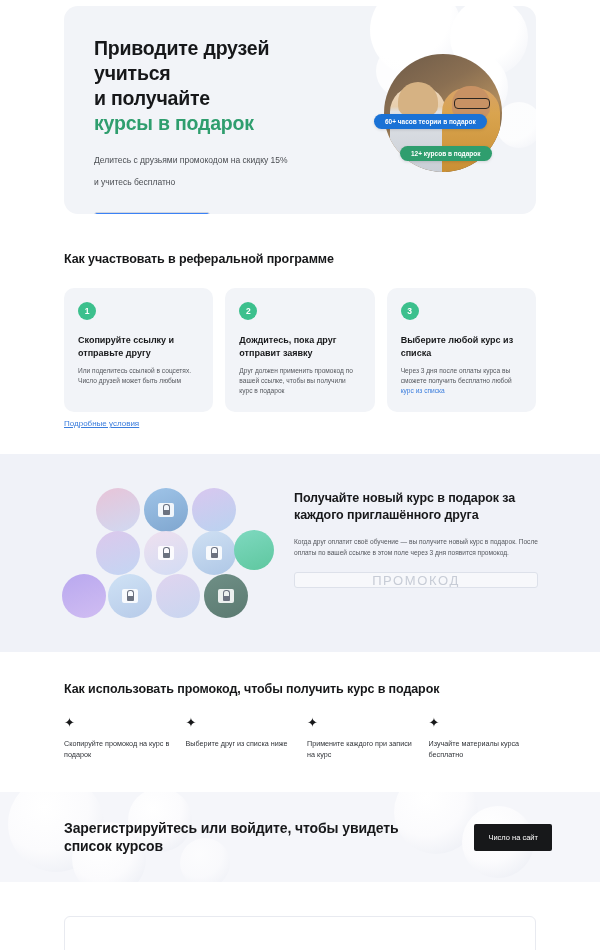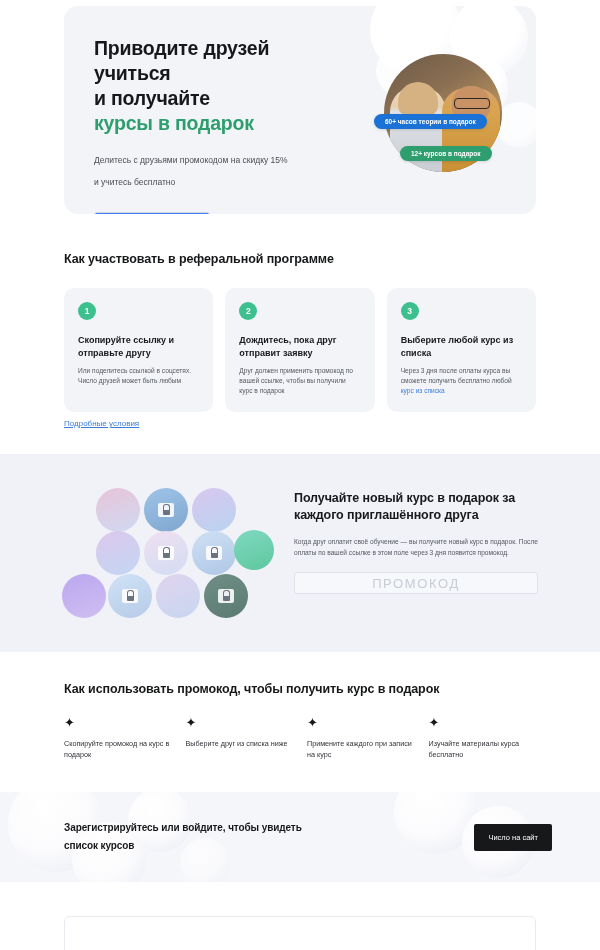--- a/index.html
+++ b/index.html
@@ -151,21 +151,21 @@
   }
   .promo-right { flex: 1; padding-top: 4px; }
   .promo-title {
     font-size: 12.5px; font-weight: 700; line-height: 17px;
     color: #17181a; letter-spacing: -0.1px;
   }
   .promo-desc {
     margin-top: 12px; font-size: 6.6px; line-height: 11px; color: #55585e;
   }
   .promo-input {
-    margin-top: 14px; width: 100%; height: 22px;
+    margin-top: 14px; width: 100%; height: 16px;
     background: #f7f8fb; border: 1px solid #dde1ea; border-radius: 3px;
     font-family: inherit; font-size: 13px; letter-spacing: 1.6px;
     color: #c7ccd6; text-align: center;
   }
   .promo-input::placeholder { color: #c7ccd6; }
 
   
   .usage { margin-top: 30px; }
   .usage-cols { display: flex; gap: 14px; margin-top: 20px; }
   .usage-col { flex: 1; }
@@ -183,21 +183,21 @@
     background: radial-gradient(circle at 38% 32%, #ffffff 0%, #fbfbfd 50%, #e7eaf2 100%);
   }
   .c1 { width: 96px; height: 96px; left: 8px; top: -16px; }
   .c2 { width: 74px; height: 74px; left: 72px; top: 30px; }
   .c3 { width: 64px; height: 64px; left: 128px; top: -4px; }
   .c4 { width: 84px; height: 84px; right: 122px; top: -22px; }
   .c5 { width: 72px; height: 72px; right: 66px; top: 14px; }
   .c6 { width: 50px; height: 50px; left: 180px; top: 46px; opacity: .7; }
   .cta-title {
     position: relative; z-index: 2; flex: 1;
-    font-size: 10px; font-weight: 700; line-height: 18px;
+    font-size: 14px; font-weight: 700; line-height: 18px;
     color: #17181a; white-space: pre-line; letter-spacing: -0.1px;
   }
   .cta-btn {
     position: relative; z-index: 3;
     background: #17181a; color: #ffffff;
     font-size: 7.5px; padding: 9px 14px;
     border: none; border-radius: 2px; cursor: pointer;
     font-family: inherit; white-space: nowrap;
   }
 

